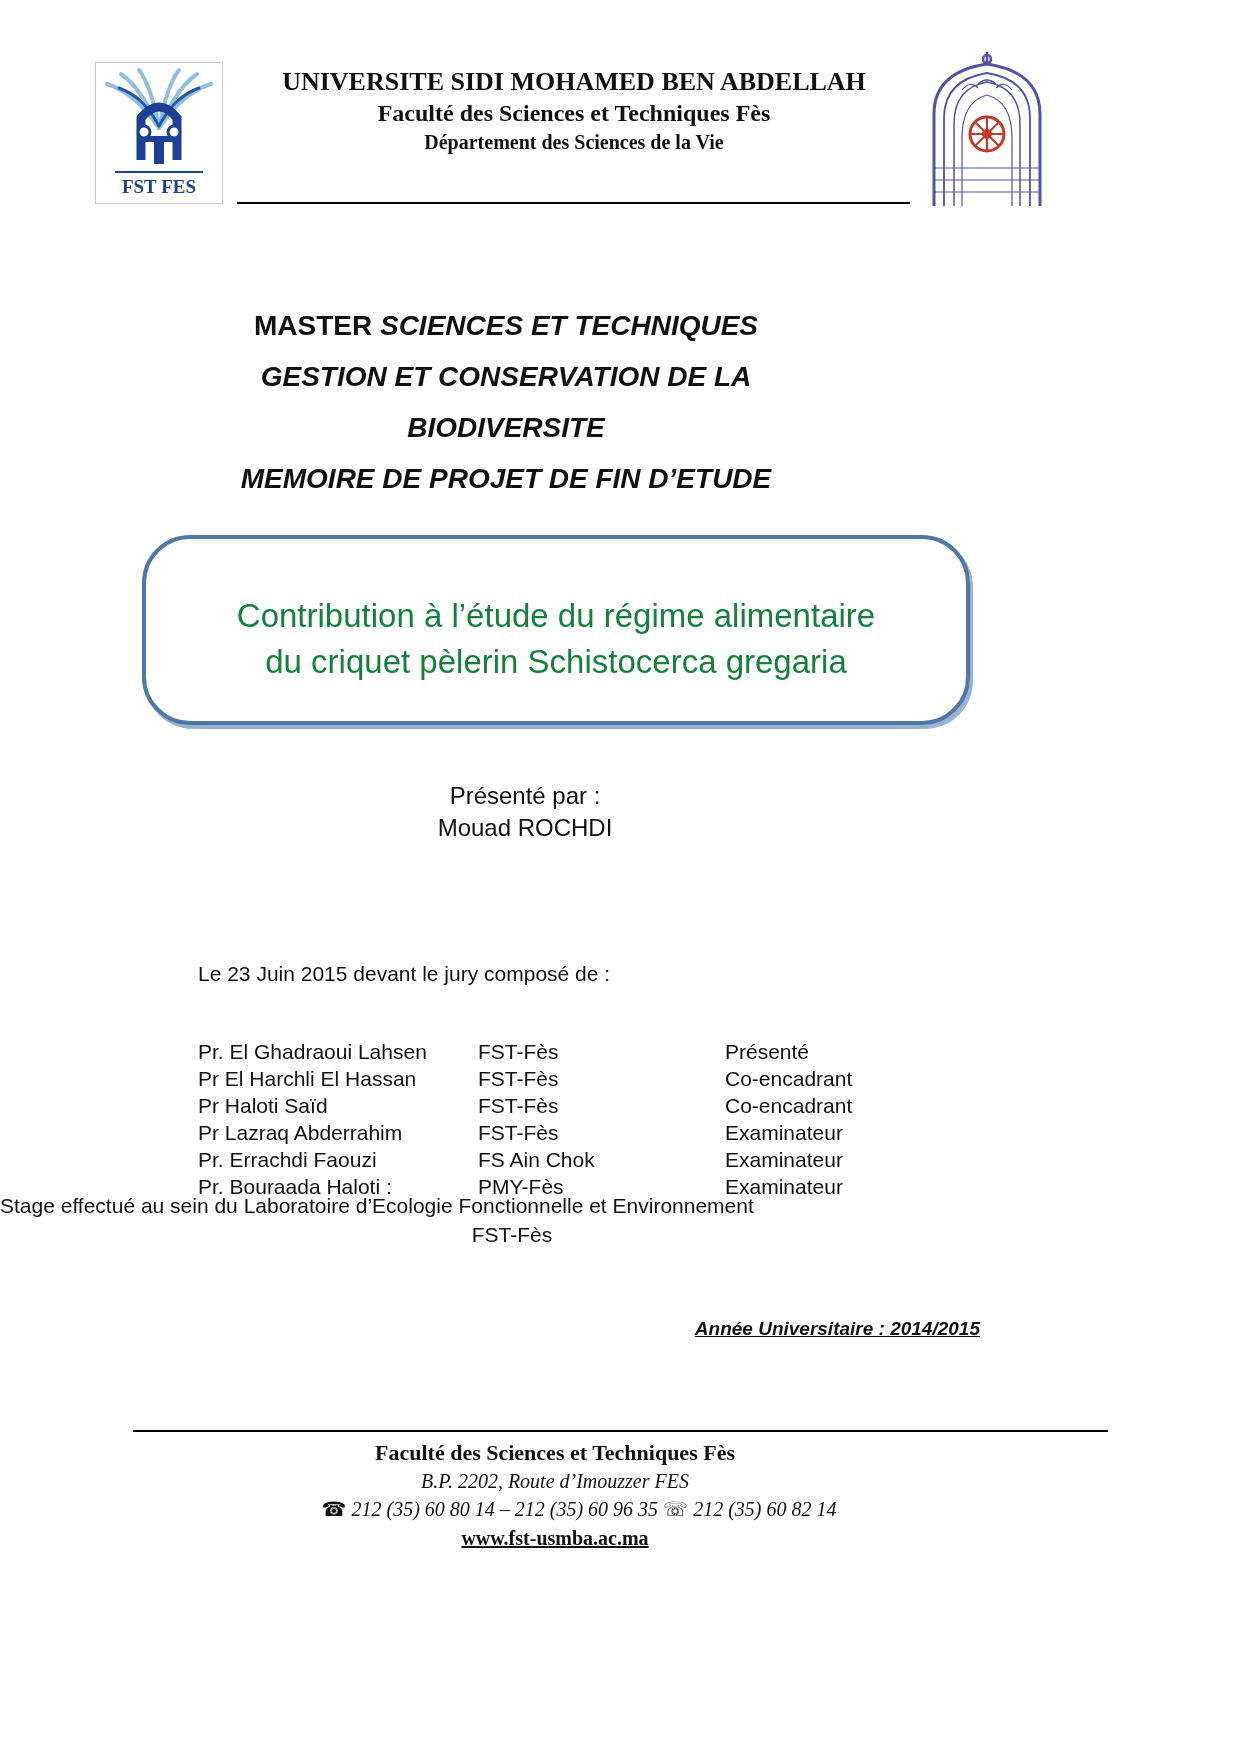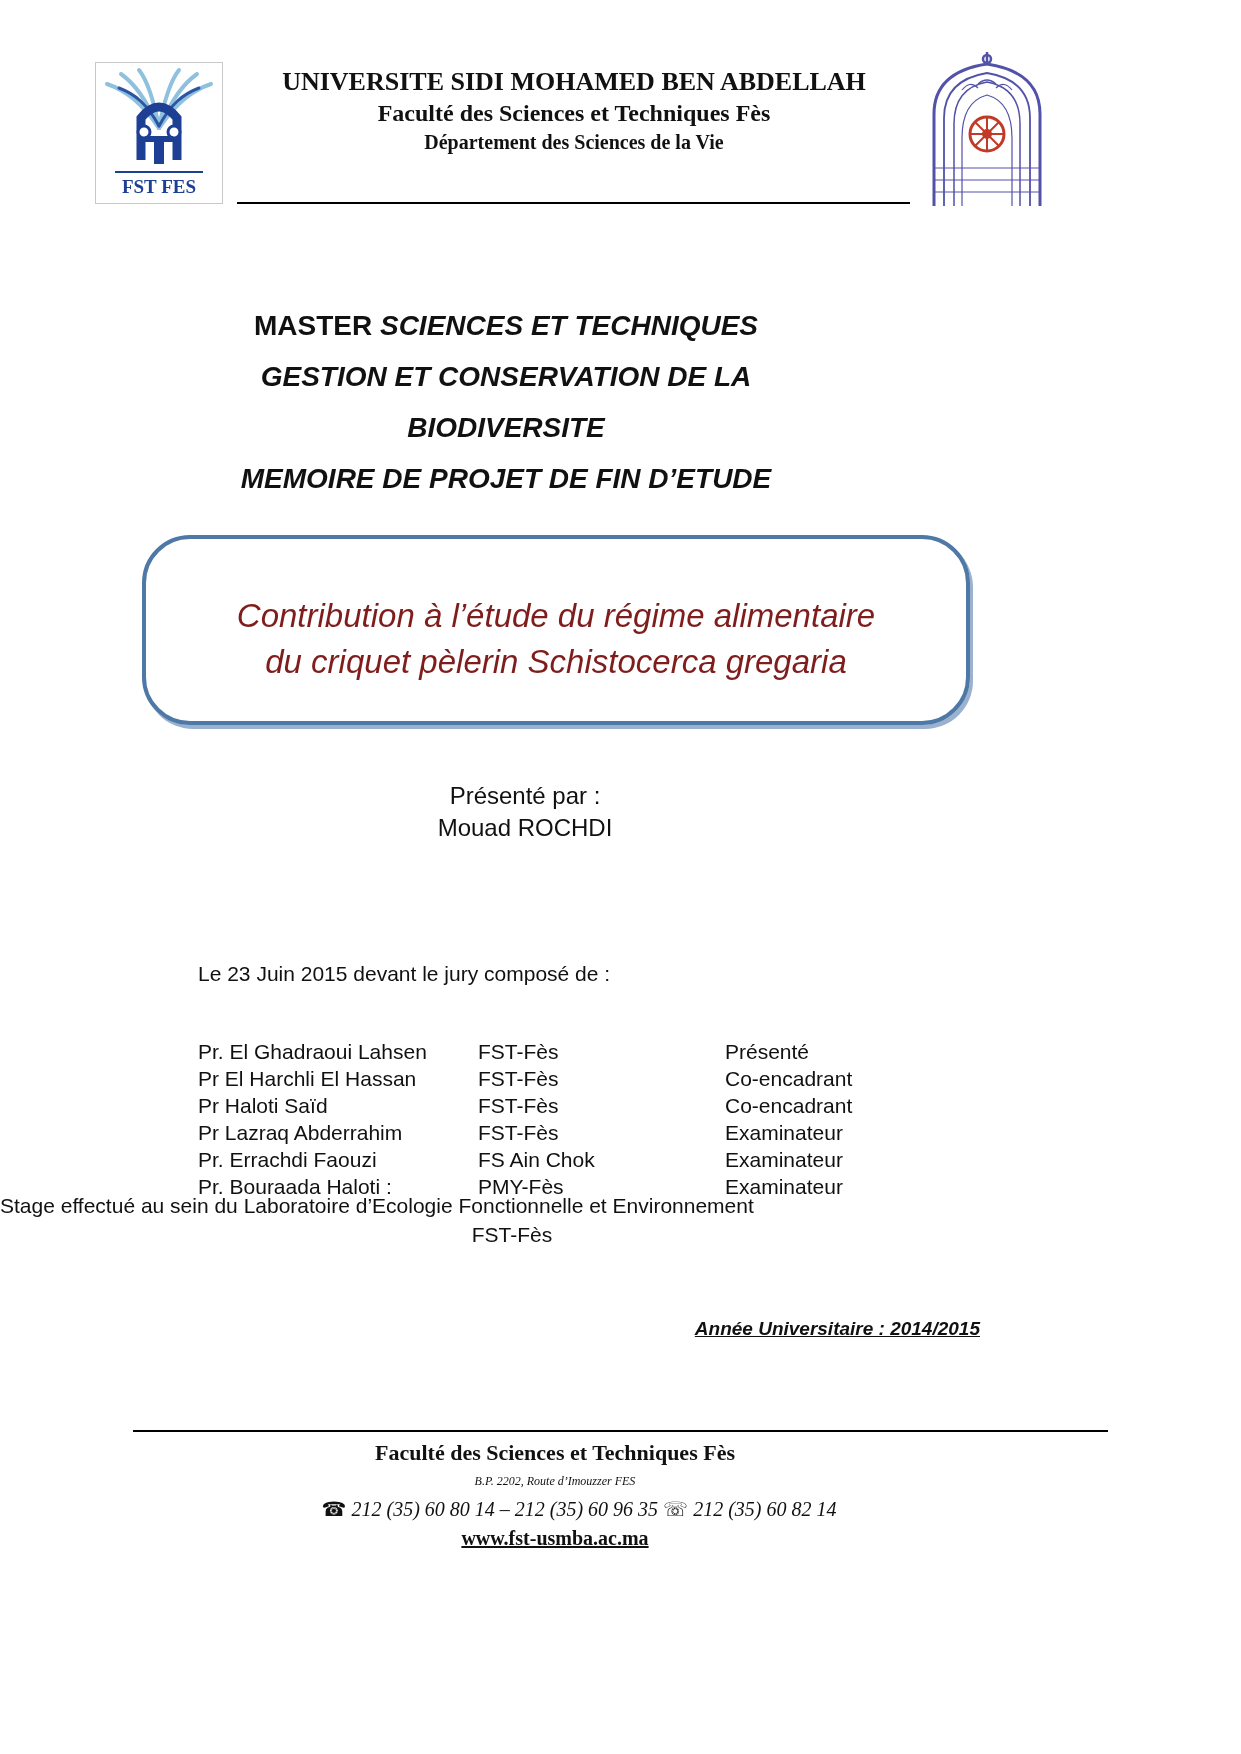--- a/index.html
+++ b/index.html
@@ -29,21 +29,21 @@
   #master { left:0; top:300px; width:1012px; text-align:center;
             font-size:28px; font-weight:bold; font-style:italic; }
   #master .line { line-height:51px; }
   #master .upright { font-style:normal;margin-top:21px; }
 
   
   #title-box { left:142px; top:535px; width:828px; height:190px;
                border:4px solid #4e79a7; border-radius:48px;
                box-shadow:3px 4px 0 #9ab2cf;
                text-align:center; }
-  #title-box .title-line { font-style:italic; font-size:33px; line-height:46px; color:#7f1d1d; }
+  #title-box .title-line { font-size:33px; line-height:46px; color:#15803d; }
   #title-box .inner { padding-top:54px; }
 
   
   #presente { left:0; top:780px; width:1022px; text-align:center;
               font-size:24px; line-height:32px;padding-left:28px; }
 
   
   #jury-intro { left:198px; top:962px; font-size:21px; }
   #jury-table { left:198px; top:1038px; font-size:21px; width:860px; }
   .jury-row  { display:flex; line-height:27px; }
@@ -57,21 +57,21 @@
   
   #annee { left:0; top:1318px; width:980px; text-align:right;
            font-size:19px; font-weight:bold; font-style:italic;
            text-decoration:underline; }
 
   
   #footer-rule { left:133px; top:1430px; width:975px; border-top:2px solid #000; }
   #footer { left:0; top:1438px; width:1110px; text-align:center;
             font-family:"Liberation Serif", serif; }
   .ftr-faculty { font-size:22px; font-weight:bold; line-height:29px; }
-  .ftr-address { font-size:12px; font-style:italic; line-height:28px; }
+  .ftr-address { font-size:20px; font-style:italic; line-height:28px; }
   .ftr-phones  { font-size:20px; font-style:italic; font-weight:normal; line-height:29px;padding-left:48px; }
   .ftr-site    { font-size:20px; font-weight:bold;
                  text-decoration:underline; line-height:29px; }
   .ftr-icon { font-style:normal; }
 </style>
 </head>
 <body>
 
 <div id="page">
 

